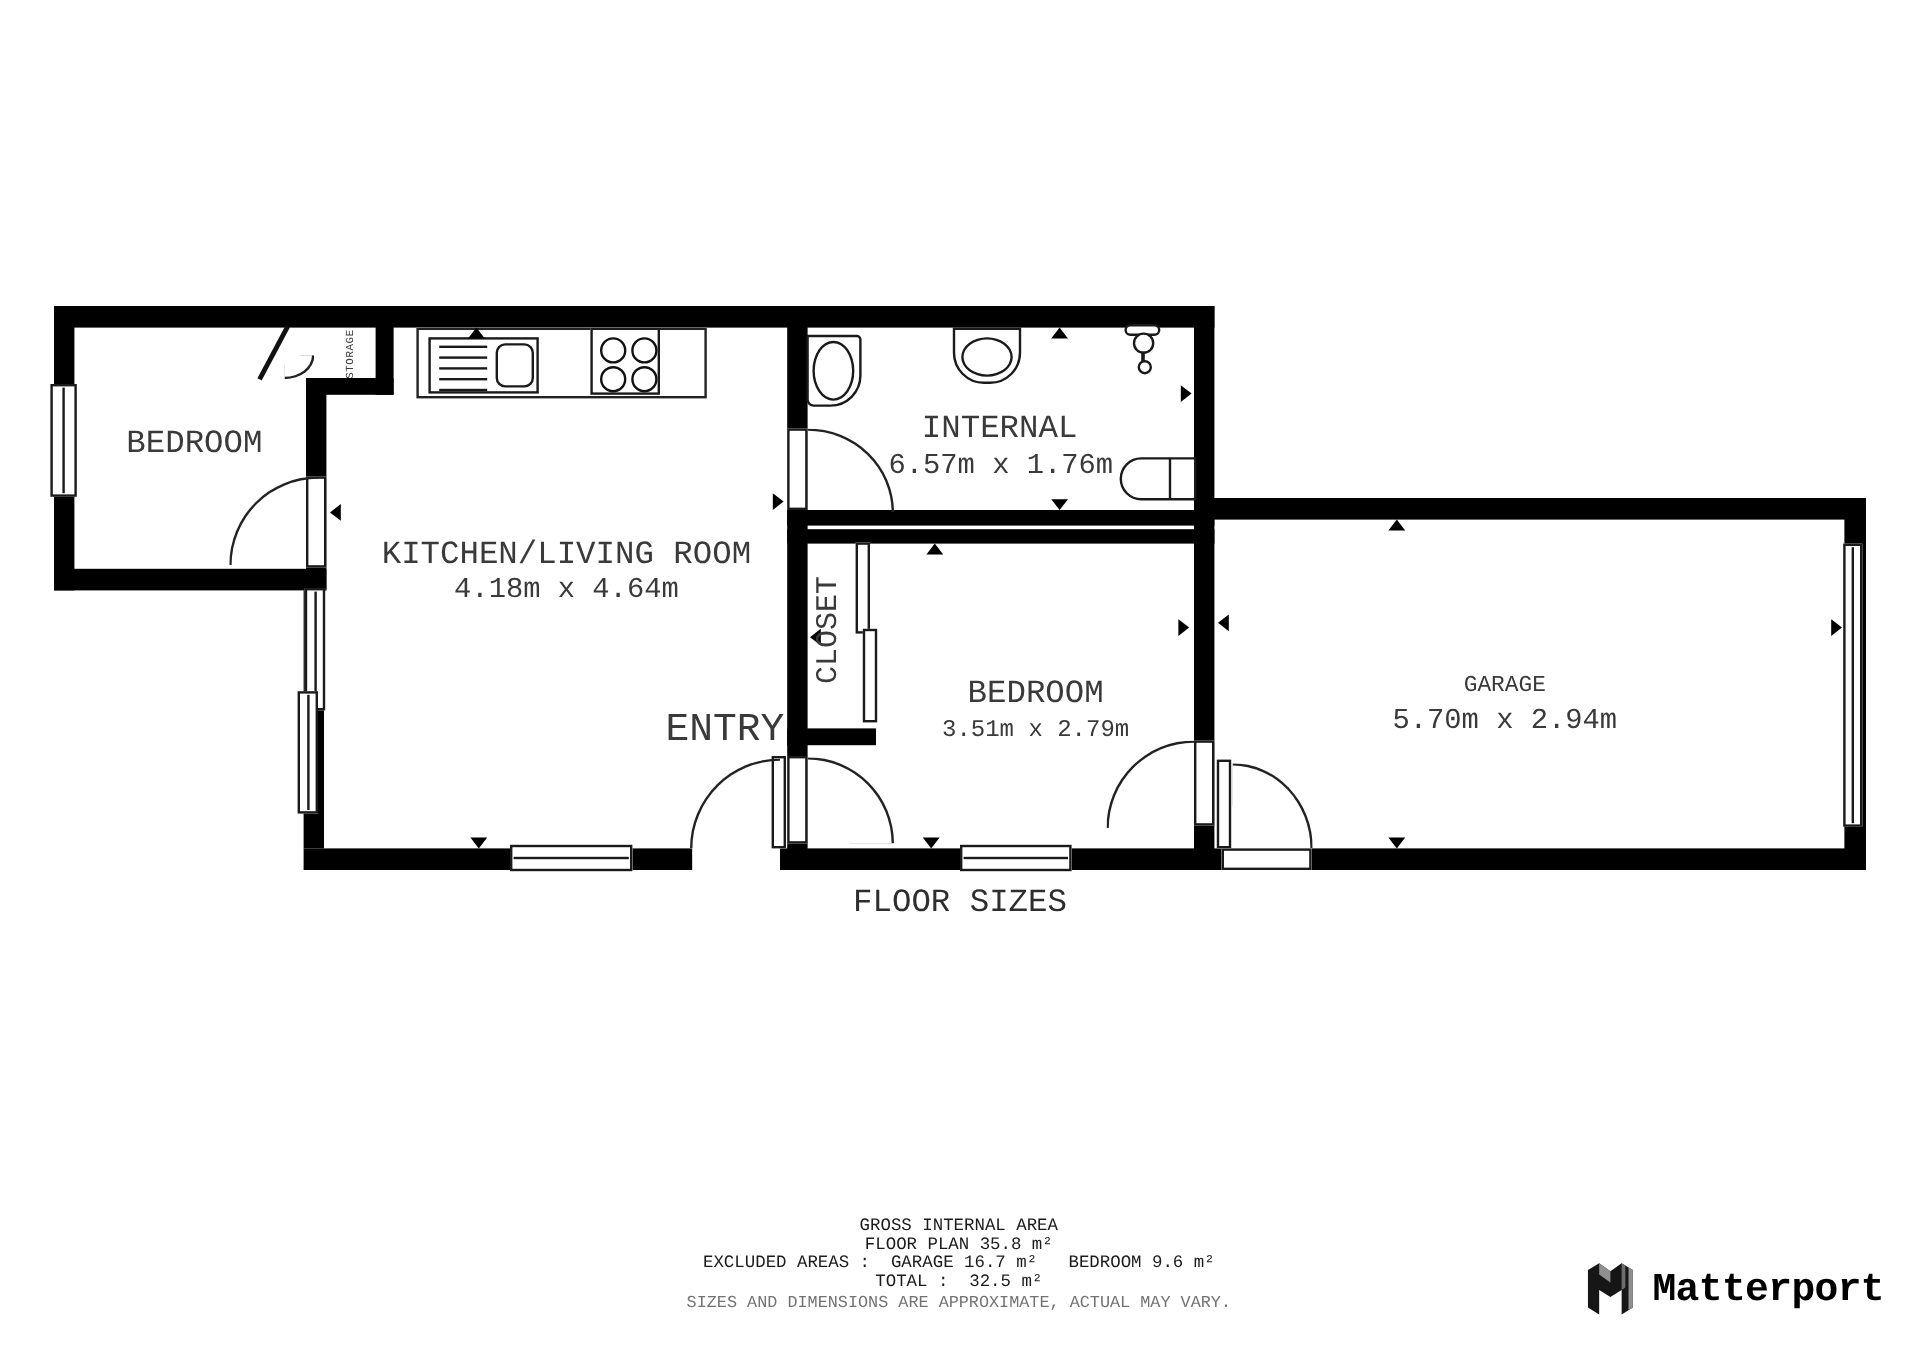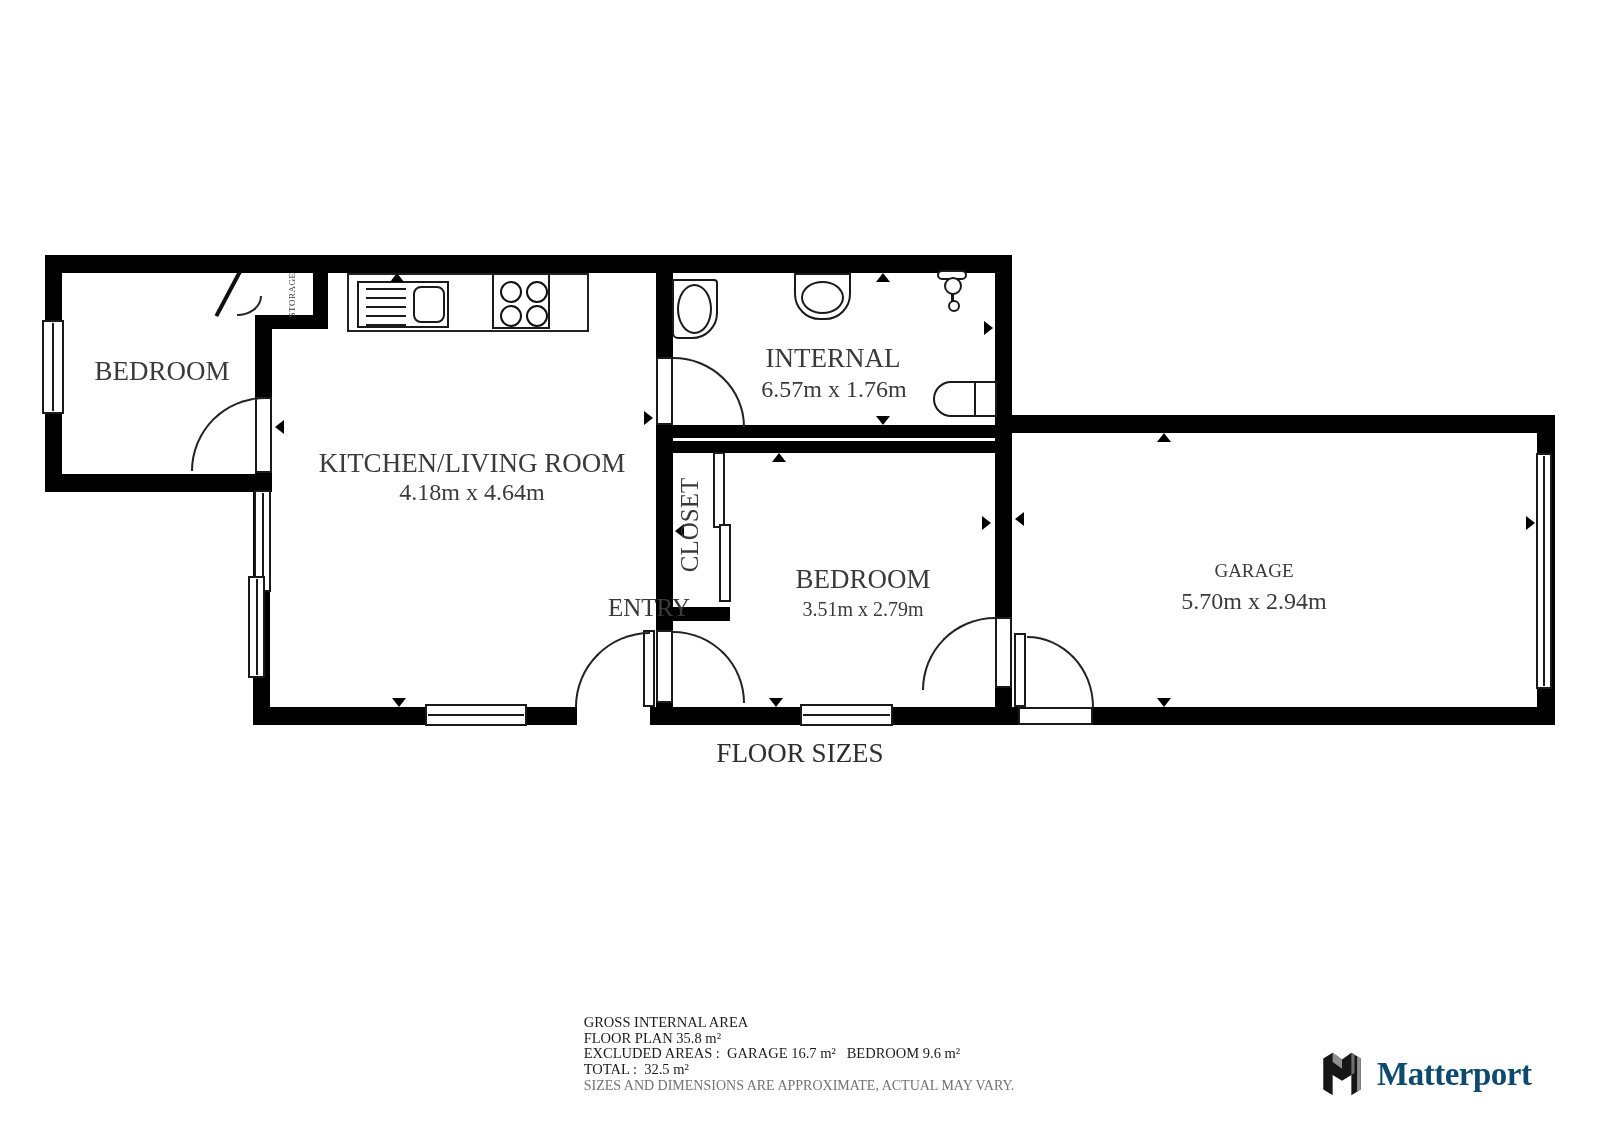--- a/index.html
+++ b/index.html
@@ -1,17 +1,17 @@
 <!DOCTYPE html>
 <html><head>
 <meta charset="utf-8">
 <style>
   html,body{margin:0;padding:0;background:#fff;}
   #stage{position:relative;width:1600px;height:1131px;background:#ffffff;overflow:hidden;
-         font-family:Liberation Serif, serif;}
+         font-family:Liberation Mono, monospace;}
   .abs{position:absolute;}
   .w{position:absolute;background:#000;}
   .win{position:absolute;background:#fff;border:2px solid #1a1a1a;box-sizing:border-box;}
   .iline-v{position:absolute;left:50%;top:1px;bottom:1px;width:2px;background:#1a1a1a;transform:translateX(-50%);}
   .iline-h{position:absolute;top:50%;left:1px;right:1px;height:2px;background:#1a1a1a;transform:translateY(-50%);}
   .leaf{position:absolute;background:#fff;border:2px solid #1a1a1a;box-sizing:border-box;}
   .gap{position:absolute;background:#fff;}
   .arc{position:absolute;box-sizing:border-box;}
   .arc.tl{border-top:2px solid #222;border-left:2px solid #222;border-top-left-radius:100% 100%;}
   .arc.tr{border-top:2px solid #222;border-right:2px solid #222;border-top-right-radius:100% 100%;}
@@ -19,25 +19,25 @@
   .fix{position:absolute;background:#fff;border:2px solid #1a1a1a;box-sizing:border-box;}
   .thin{position:absolute;background:#1a1a1a;}
   .burner{position:absolute;width:22px;height:22px;border:2px solid #111;border-radius:50%;box-sizing:border-box;background:#fff;}
   .lbl{position:absolute;transform:translate(-50%,-50%);color:#3a3a3a;white-space:nowrap;text-align:center;}
   .vlbl{transform:translate(-50%,-50%) rotate(-90deg);}
   .tri{position:absolute;width:0;height:0;}
   .tri.up{border-left:7px solid transparent;border-right:7px solid transparent;border-bottom:9px solid #000;}
   .tri.down{border-left:7px solid transparent;border-right:7px solid transparent;border-top:9px solid #000;}
   .tri.left{border-top:7px solid transparent;border-bottom:7px solid transparent;border-right:9px solid #000;}
   .tri.right{border-top:7px solid transparent;border-bottom:7px solid transparent;border-left:9px solid #000;}
-  #footer{position:absolute;left:799px;top:1015px;transform:translateX(-50%);color:#1b1b1b;}
+  #footer{position:absolute;left:799px;top:1015px;transform:translateX(-50%);text-align:center;color:#1b1b1b;}
   #footer .fl{font-size:14.5px;line-height:15.6px;white-space:pre;}
   #footer .disc{font-size:14px;line-height:16px;color:#737373;margin-top:1px;white-space:pre;}
   #brand{position:absolute;left:1316px;top:1048px;display:flex;align-items:center;gap:9px;}
-  #brand .word{font-size:33px;font-weight:bold;color:#0c4a6e;letter-spacing:-0.5px;}
+  #brand .word{font-size:33px;font-weight:bold;color:#000000;letter-spacing:-0.5px;}
 </style>
 </head>
 <body>
 
 <div id="stage">
 
   <div class="w" style="left:45px;top:255px;width:967px;height:18px"></div>
   <div class="w" style="left:45px;top:255px;width:17px;height:237px"></div>
   <div class="w" style="left:45px;top:474px;width:227px;height:18px"></div>
   <div class="w" style="left:255px;top:315px;width:17px;height:177px"></div>
@@ -148,21 +148,21 @@
   <div class="lbl" style="left:472px;top:463px;font-size:27px">KITCHEN/LIVING ROOM</div>
   <div class="lbl" style="left:472px;top:492px;font-size:24px">4.18m x 4.64m</div>
   <div class="lbl" style="left:833px;top:358px;font-size:27px">INTERNAL</div>
   <div class="lbl" style="left:834px;top:389px;font-size:24px">6.57m x 1.76m</div>
   <div class="lbl vlbl" style="left:690px;top:525px;font-size:25px">CLOSET</div>
   <div class="lbl vlbl" style="left:292px;top:295px;font-size:9px;letter-spacing:0.5px">STORAGE</div>
   <div class="lbl" style="left:863px;top:579px;font-size:27px">BEDROOM</div>
   <div class="lbl" style="left:863px;top:609px;font-size:20px">3.51m x 2.79m</div>
   <div class="lbl" style="left:1254px;top:571px;font-size:19px">GARAGE</div>
   <div class="lbl" style="left:1254px;top:601px;font-size:24px">5.70m x 2.94m</div>
-  <div class="lbl" style="left:649px;top:608px;font-size:25px">ENTRY</div>
+  <div class="lbl" style="left:604px;top:608px;font-size:33px">ENTRY</div>
   <div class="lbl" style="left:800px;top:753px;font-size:27px;color:#2e2e2e">FLOOR SIZES</div>
 
   <div id="footer">
     <div class="fl">GROSS INTERNAL AREA</div>
     <div class="fl">FLOOR PLAN 35.8 m²</div>
     <div class="fl">EXCLUDED AREAS :  GARAGE 16.7 m²   BEDROOM 9.6 m²</div>
     <div class="fl">TOTAL :  32.5 m²</div>
     <div class="disc">SIZES AND DIMENSIONS ARE APPROXIMATE, ACTUAL MAY VARY.</div>
   </div>
 

